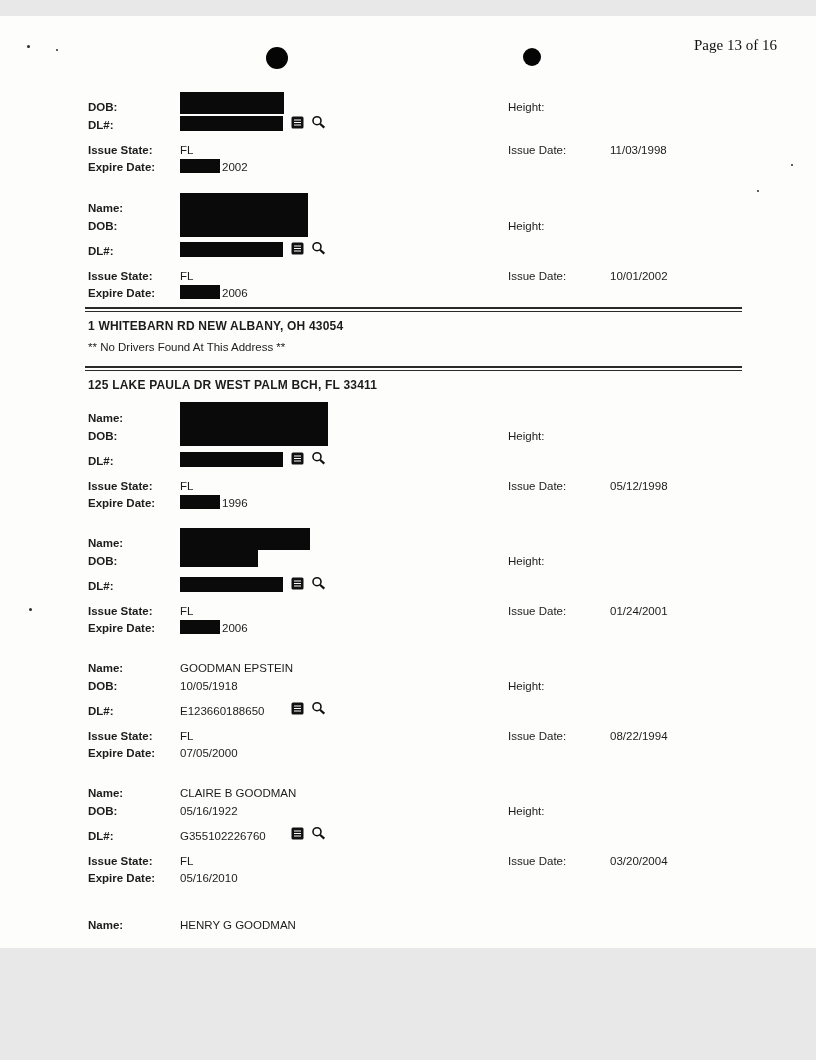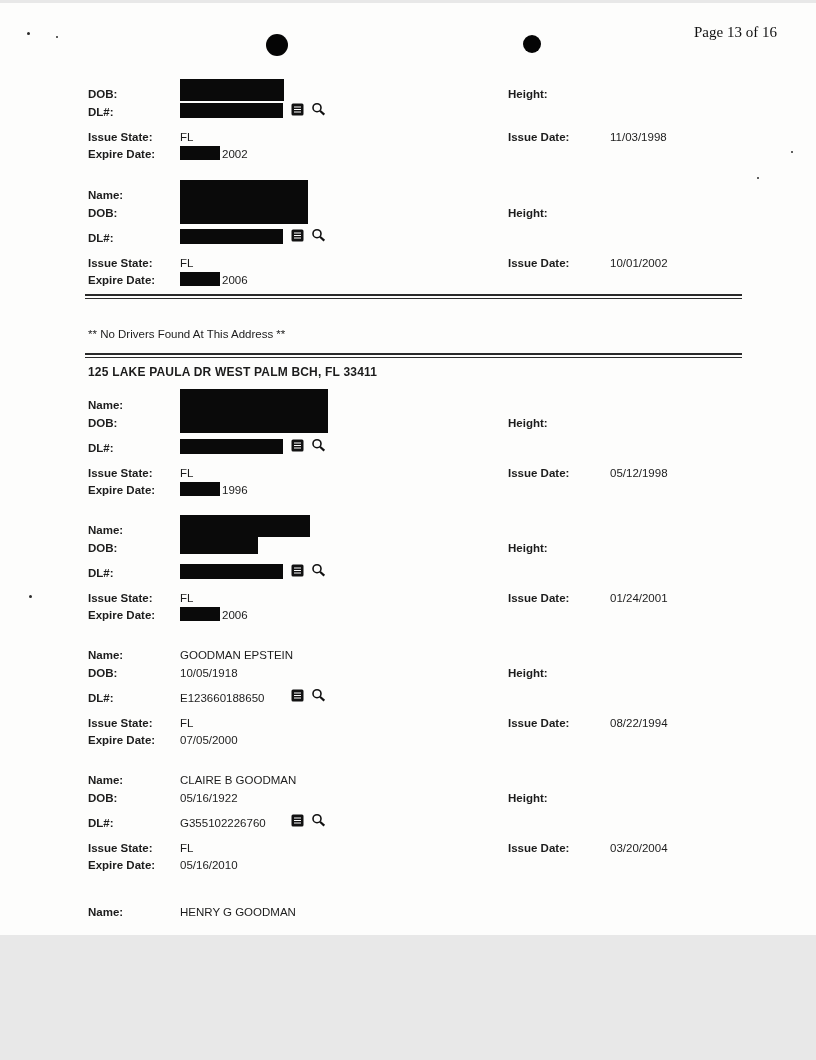--- a/index.html
+++ b/index.html
@@ -5,40 +5,40 @@
   * { box-sizing: border-box; }
   html, body { margin: 0; padding: 0; background: #e8e8e8; }
   .page {
     position: relative;
     width: 816px;
     height: 932px;
     background: #fdfdfc;
     font-family: "Liberation Sans", sans-serif;
     color: #1c1c1c;
     overflow: hidden;
-    margin: 3px auto;
+    margin: 16px auto;
   }
 
   .pageno {
     position: absolute;
     top: 21px;
     left: 694px;
     font-family: "Liberation Serif", serif;
     font-size: 15px;
     color: #111;
   }
 
   .hole { position: absolute; background: #050505; border-radius: 50%; }
   .speck { position: absolute; background: #2b2b2b; border-radius: 50%; }
 
   .record { position: absolute; left: 88px; width: 702px; }
   .rrow { position: absolute; left: 0; width: 702px; height: 16px; font-size: 11.5px; line-height: 14px; }
   .lbl  { position: absolute; left: 0;   top: 0; font-weight: 700; white-space: nowrap; }
   .val  { position: absolute; left: 92px; top: 0; white-space: nowrap; }
-  .rlbl { position: absolute; left: 420px; top: 0; font-weight: 700; white-space: nowrap; }
+  .rlbl { position: absolute; left: 420px; top: 0; font-weight: 400; white-space: nowrap; }
   .rval { position: absolute; left: 522px; top: 0; white-space: nowrap; }
 
   .redact { position: absolute; background: #0a0a0a; }
 
   .icons { position: absolute; left: 203px; top: -3px; display: flex; gap: 7px; align-items: center; }
   .icon  { display: inline-block; line-height: 0; }
 
   .divider {
     position: absolute;
     left: 85px;
@@ -161,20 +161,21 @@
       <span class="rval">10/01/2002</span>
     </div>
     <div class="rrow" style="top:85px">
       <span class="lbl">Expire Date:</span>
       <div class="redact" style="left:92px;top:-1px;width:40px;height:14px"></div>
       <span class="val" style="left:134px">2006</span>
     </div>
   </div>
 
   <div class="divider" style="top:291px"></div>
+  <div class="addr" style="top:303px">1 WHITEBARN RD NEW ALBANY, OH 43054</div>
   <div class="note" style="top:325px">** No Drivers Found At This Address **</div>
 
   <div class="divider" style="top:350px"></div>
   <div class="addr" style="top:362px">125 LAKE PAULA DR WEST PALM BCH, FL 33411</div>
 
   <div class="record" style="top:395px">
     <div class="rrow" style="top:0">
       <span class="lbl">Name:</span>
       <div class="redact" style="left:92px;top:-9px;width:148px;height:44px"></div>
     </div>

